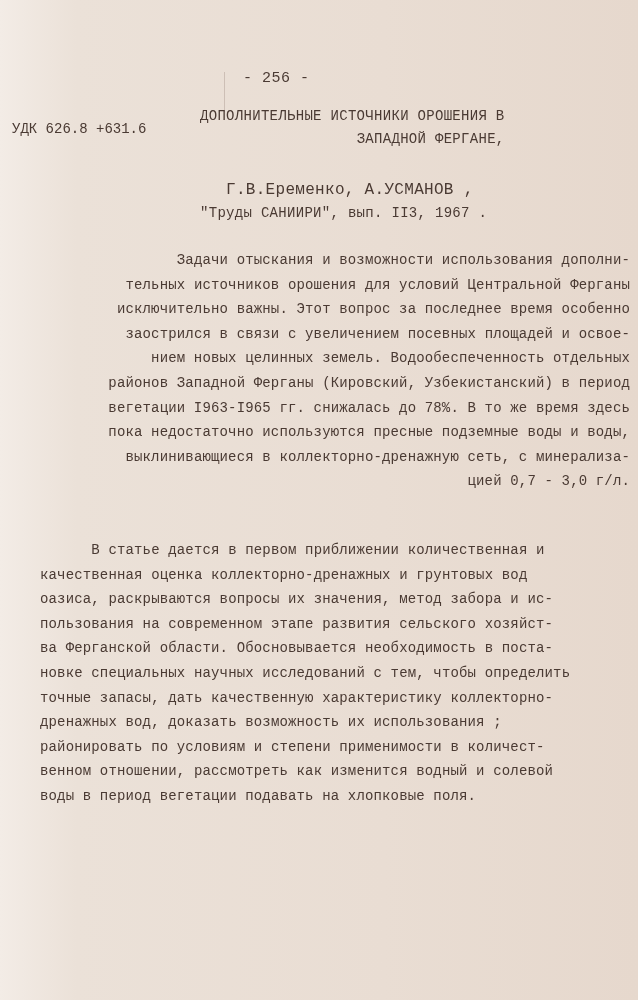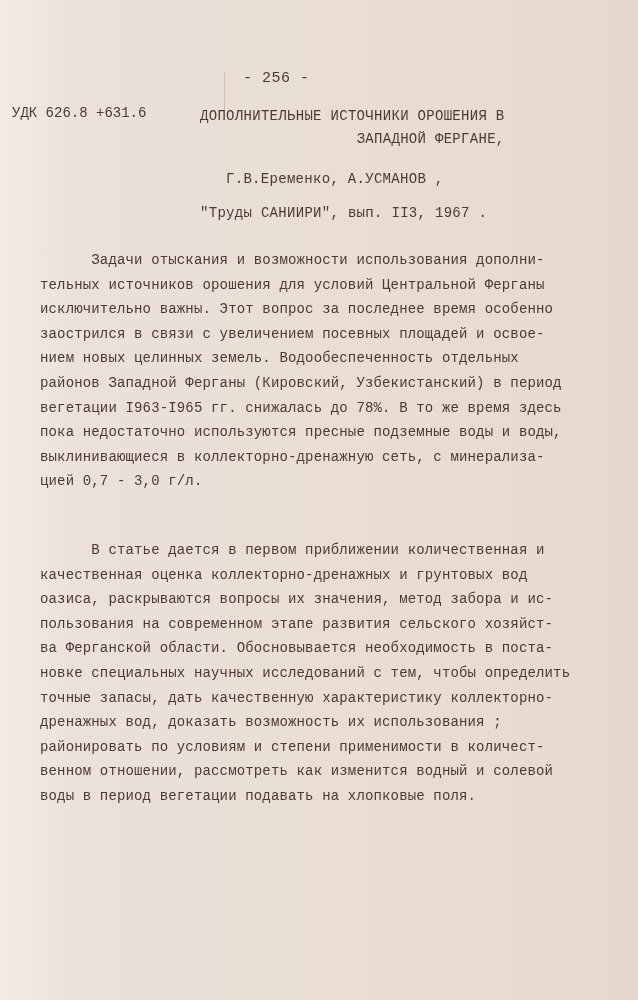--- a/index.html
+++ b/index.html
@@ -6,27 +6,27 @@
   body {
     width: 638px; height: 1000px; overflow: hidden;
     background: linear-gradient(90deg, #f3ece6 0%, #ebe1d8 12%, #e9ddd3 60%, #e6d8cd 100%);
     position: relative;
     font-family: "Liberation Mono", "DejaVu Sans Mono", monospace;
     color: #4a3a33;
   }
   .page { position: absolute; left: 0; top: 0; width: 638px; height: 1000px; }
   .page-number { position: absolute; left: 243px; top: 70px; font-size: 15px; letter-spacing: 0.5px; }
   .stamp-line { position: absolute; left: 224px; top: 72px; width: 1px; height: 40px; background: #b9aaa0; opacity: 0.6; }
-  .udk { position: absolute; left: 12px; top: 105px; font-size: 14px; }
+  .udk { position: absolute; left: 12px; top: 121px; font-size: 14px; }
   .title { position: absolute; left: 200px; top: 105px; font-size: 14px; line-height: 23px; letter-spacing: 0.3px; text-align: right; }
-  .authors { position: absolute; left: 226px; top: 171px; font-size: 14px; letter-spacing: 0.3px; }
+  .authors { position: absolute; left: 226px; top: 181px; font-size: 16px; letter-spacing: 0.3px; }
   .source { position: absolute; left: 200px; top: 205px; font-size: 14px; letter-spacing: 0.3px; }
   .para { position: absolute; left: 40px; width: 590px; font-size: 14px; line-height: 24.6px; letter-spacing: 0.15px; }
   .para .line { display: block; white-space: pre; }
-  .p1 { top: 248px; }
+  .p1 { top: 248px; text-align: right; }
   .p2 { top: 538px; }
 </style>
 </head>
 <body>
 
 <div class="page">
   <div class="stamp-line"></div>
   <div class="page-number">- 256 -</div>
   <div class="udk">УДК  626.8 +631.6</div>
   <div class="title">

